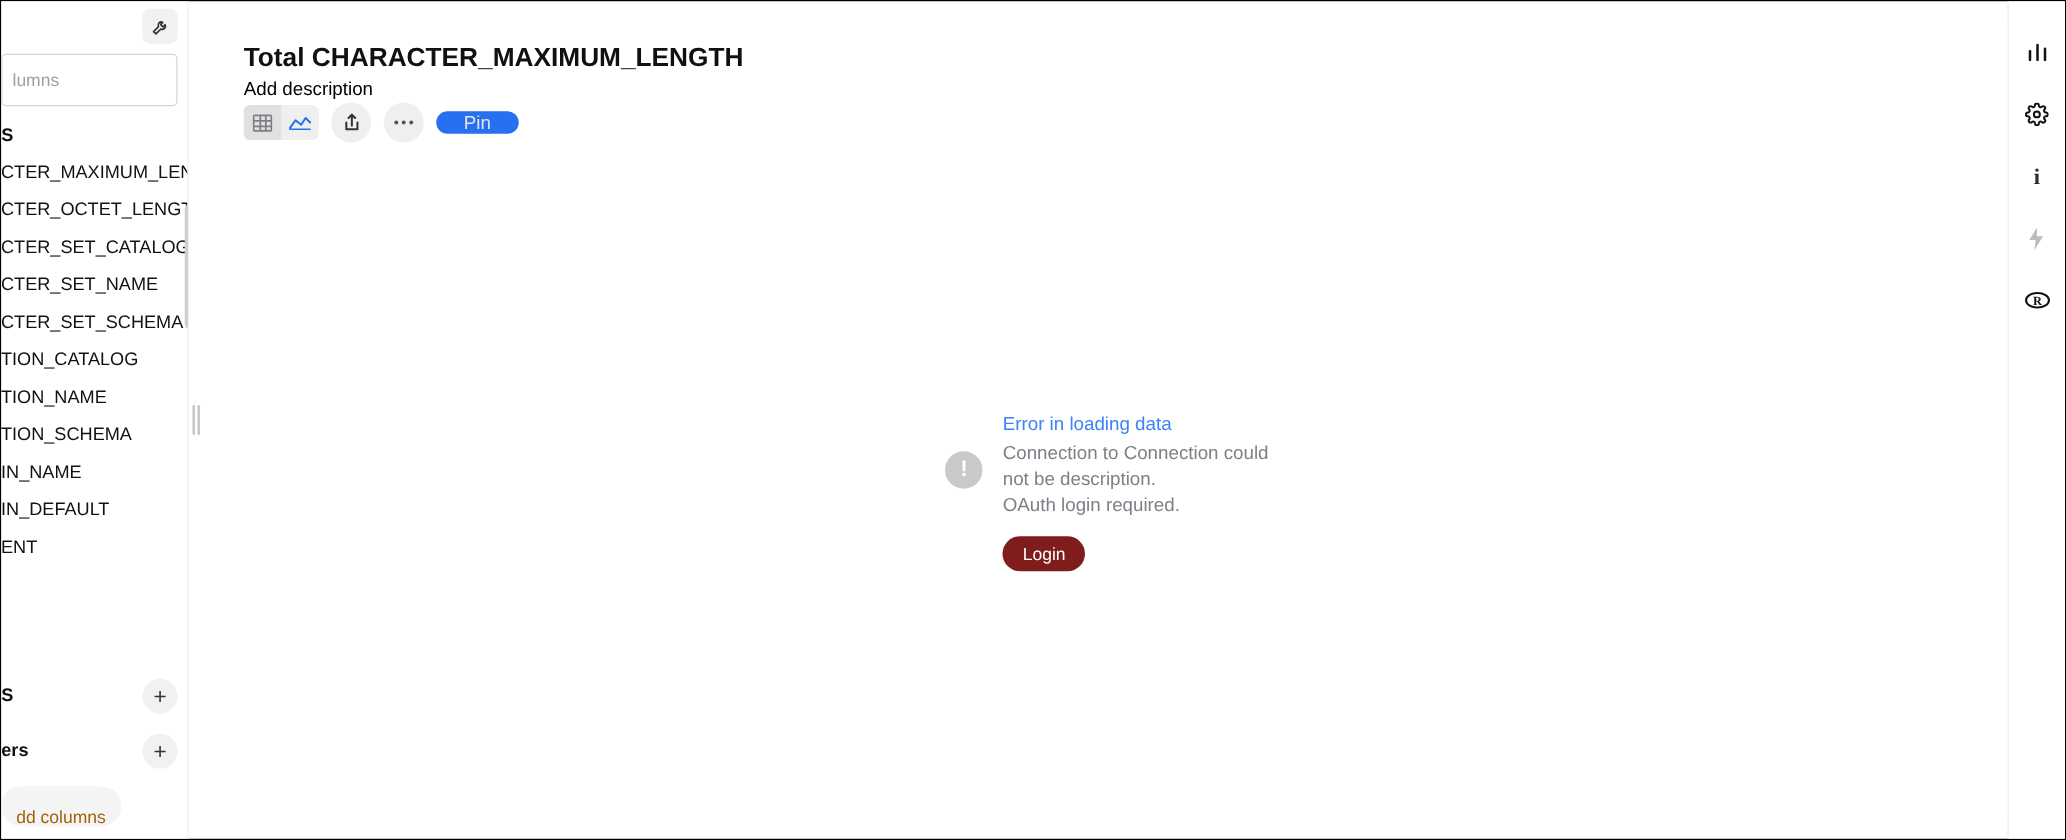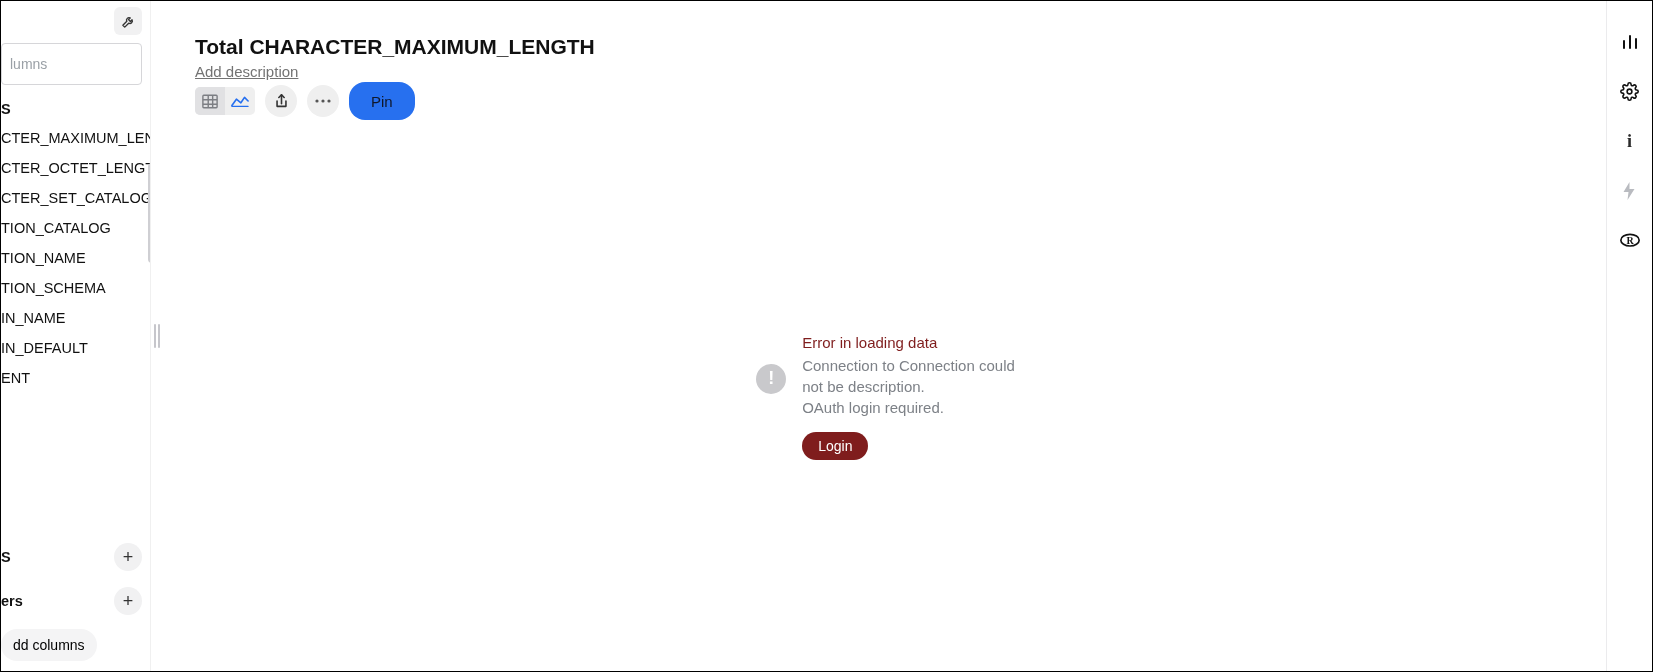--- a/index.html
+++ b/index.html
@@ -96,23 +96,23 @@
     font-size: 18px;
     color: #333;
     border: none;
   }
   .add-columns-pill {
     margin: 6px 8px 10px 0;
     height: 32px;
     border-radius: 16px;
     background: #f4f4f5;
     display: flex;
-    align-items: center;
+    align-items: flex-end;
     padding: 0 12px;
-    color: #000000;
+    color: #a16207;
     font-size: 14px;
     cursor: pointer;
     max-width: 96px;
   }
   .sidebar-scrollbar {
     position: absolute;
     right: -6px;
     top: 40px;
     width: 8px;
     height: 440px;
@@ -159,24 +159,23 @@
     flex-direction: column;
   }
   .title-block { }
   .page-title {
     font-size: 21px;
     font-weight: 700;
     color: #111;
   }
   .page-subtitle {
     font-size: 15px;
-    color: #737373;
+    color: #000000;
     margin-top: 4px;
     cursor: pointer;
-    text-decoration: underline;
   }
   .toolbar {
     display: flex;
     align-items: center;
     gap: 10px;
     margin-top: 2px;
   }
   .toggle-group {
     display: flex;
     background: #efefef;
@@ -195,24 +194,24 @@
   .round-btn {
     width: 32px; height: 32px;
     border-radius: 16px;
     background: #efefef;
     display: flex; align-items: center; justify-content: center;
     cursor: pointer;
     border: none;
   }
   .pin-btn {
     background: #2770ef;
-    color: #0f172a;
+    color: #e5e5e5;
     border: none;
     border-radius: 16px;
-    height: 38px;
+    height: 18px;
     padding: 0 22px;
     font-size: 15px;
     font-weight: 500;
     cursor: pointer;
   }
   .main-body {
     flex: 1;
     display: flex;
     align-items: center;
     justify-content: center;
@@ -229,21 +228,21 @@
     background: #c9c9cc;
     color: #fff;
     display: flex; align-items: center; justify-content: center;
     font-weight: 700;
     font-size: 18px;
     margin-top: 32px;
     flex-shrink: 0;
   }
   .error-text { color: #7d8187; font-size: 15px; line-height: 1.4; }
   .error-title {
-    color: #7f1d1d;
+    color: #3b82f6;
     font-weight: 500;
     margin-bottom: 2px;
   }
   .login-btn {
     margin-top: 14px;
     background: #7f1d1d;
     color: #fff;
     border: none;
     border-radius: 14px;
     height: 28px;
@@ -297,20 +296,22 @@
     <div class="search-wrap">
       <input class="search-input" type="text" placeholder="lumns" style="">
     </div>
 
     <div class="section-header">S</div>
 
     <div class="column-list">
       <div class="col-item">CTER_MAXIMUM_LEN</div>
       <div class="col-item">CTER_OCTET_LENGTH</div>
       <div class="col-item">CTER_SET_CATALOG</div>
+      <div class="col-item">CTER_SET_NAME</div>
+      <div class="col-item">CTER_SET_SCHEMA</div>
       <div class="col-item">TION_CATALOG</div>
       <div class="col-item">TION_NAME</div>
       <div class="col-item">TION_SCHEMA</div>
       <div class="col-item">IN_NAME</div>
       <div class="col-item">IN_DEFAULT</div>
       <div class="col-item">ENT</div>
 
       <div class="sidebar-scrollbar">
         <div class="thumb"></div>
       </div>

